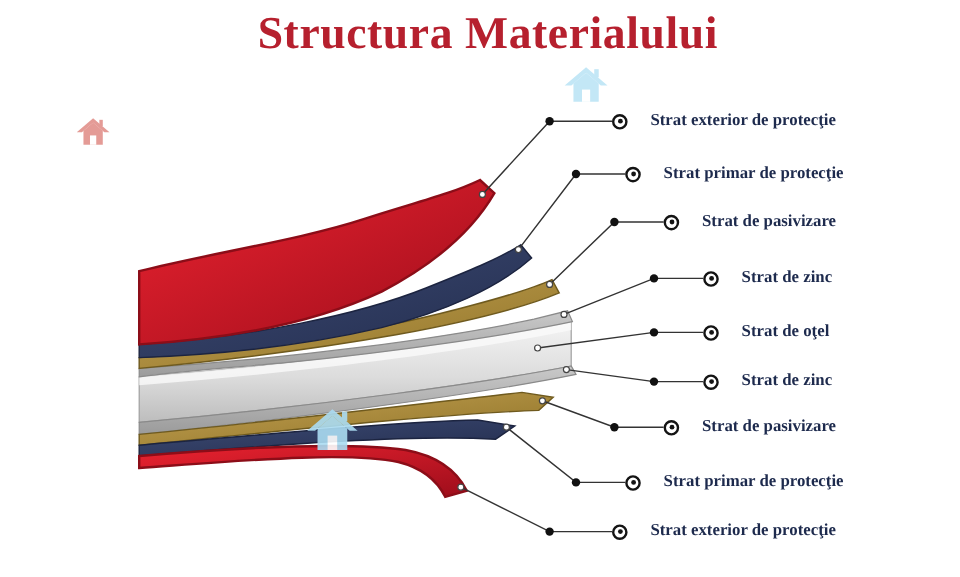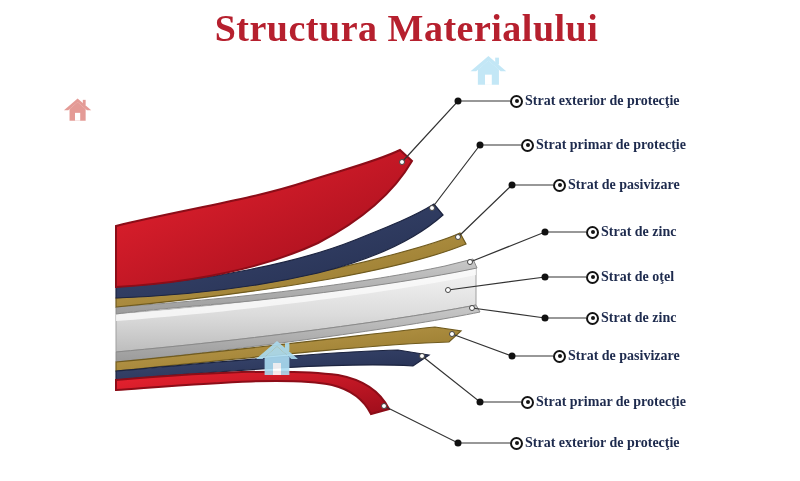--- a/index.html
+++ b/index.html
@@ -1,21 +1,21 @@
 <!DOCTYPE html>
 <html><head>
 <meta charset="utf-8">
 <style>
   html,body{margin:0;padding:0;background:#fff;}
   .stage{position:relative;width:800px;height:481px;background:#ffffff;overflow:hidden;
          font-family:"Liberation Serif",serif;}
   .title{position:absolute;top:6px;left:13px;right:0;margin:0;text-align:center;
          font-size:38px;font-weight:bold;color:#b6202e;letter-spacing:0.5px;}
   .illustration{position:absolute;left:0;top:0;width:800px;height:481px;}
-  .label-row{position:absolute;display:flex;align-items:center;gap:2px;}
+  .label-row{position:absolute;display:flex;align-items:center;gap:19px;}
   .bullet{width:9px;height:9px;border:2px solid #141414;border-radius:50%;
           position:relative;flex:0 0 auto;background:#fff;}
   .bullet::after{content:"";position:absolute;left:50%;top:50%;width:4px;height:4px;
           margin:-2px 0 0 -2px;background:#141414;border-radius:50%;}
   .label-text{font-size:14px;font-weight:bold;color:#1d2a4d;white-space:nowrap;}
 </style>
 </head>
 <body>
 
 <div class="stage">

